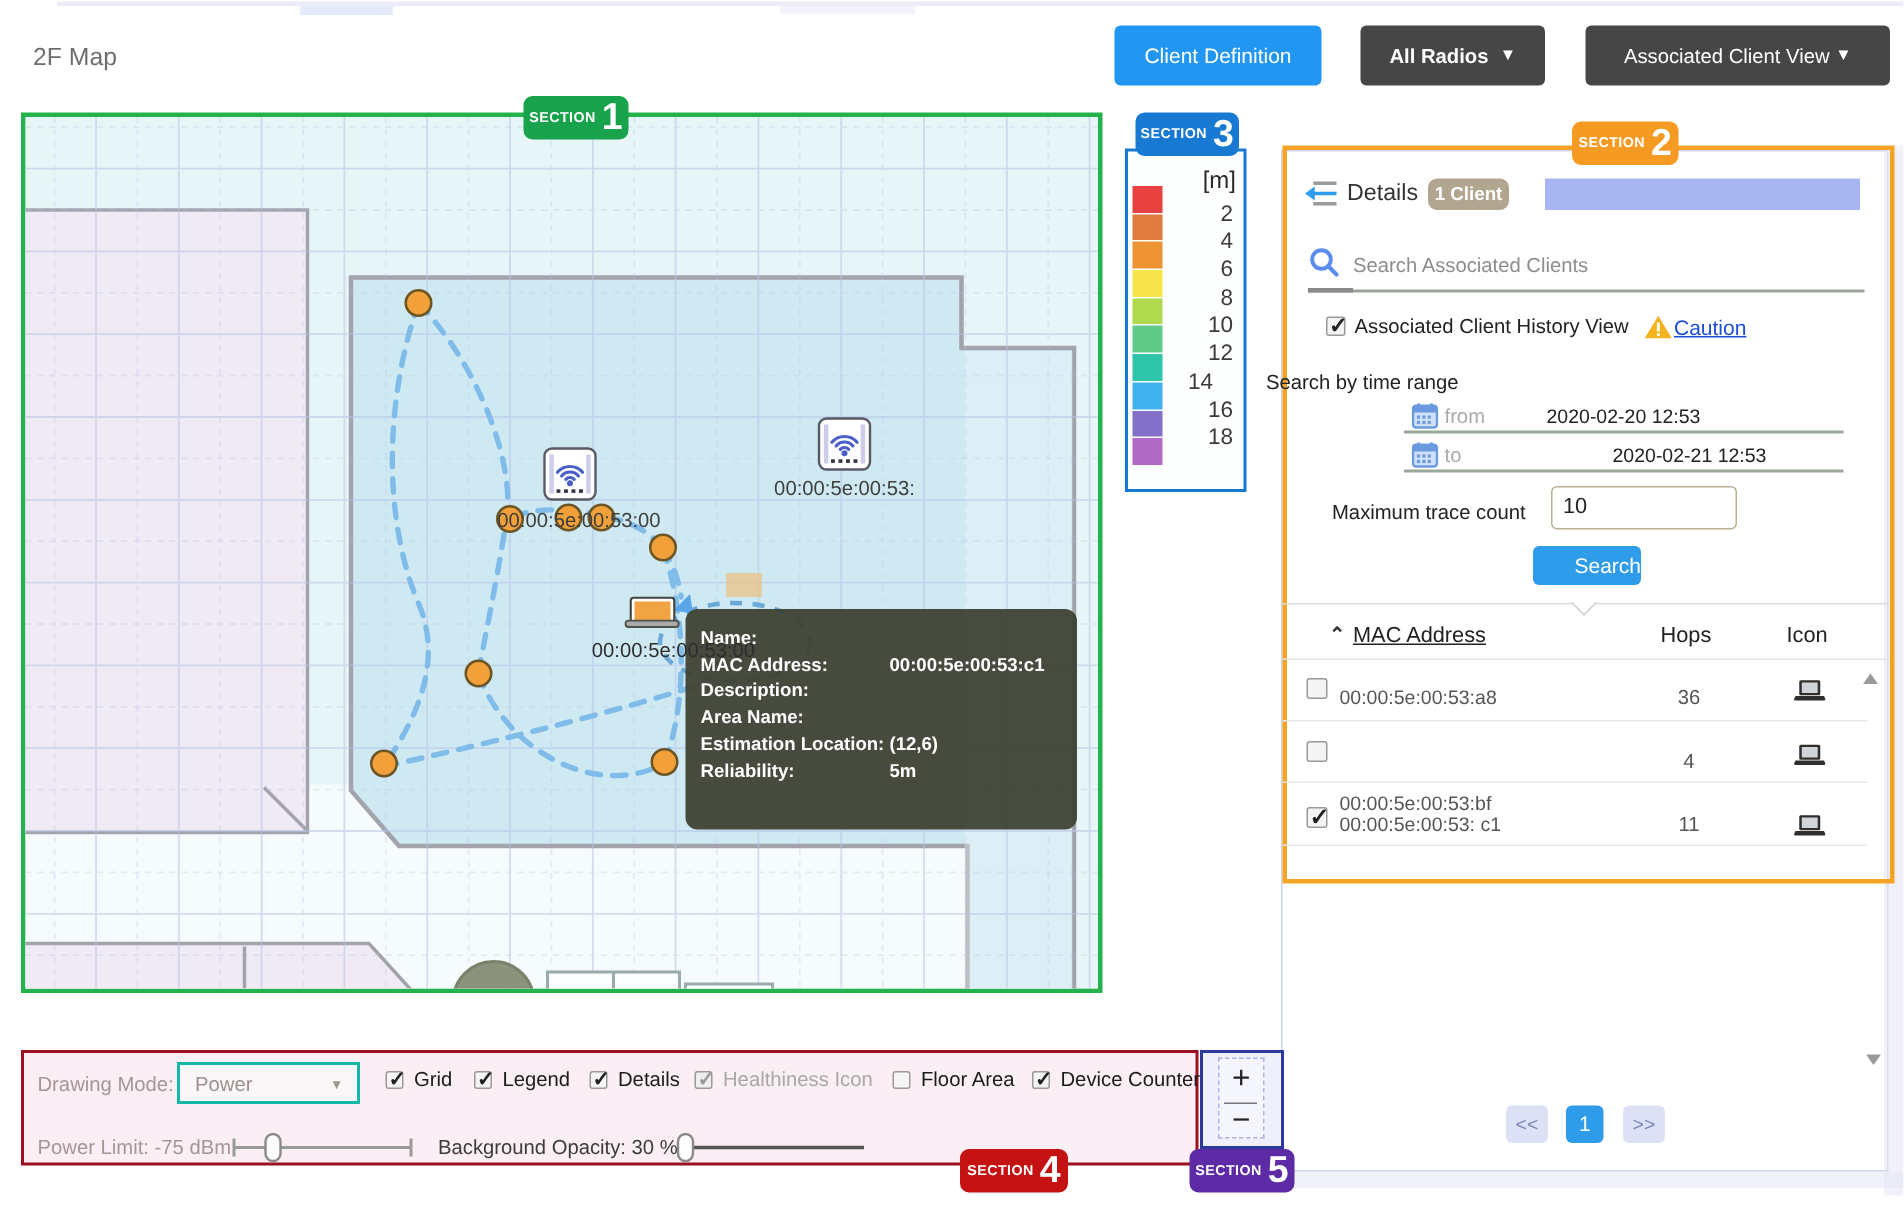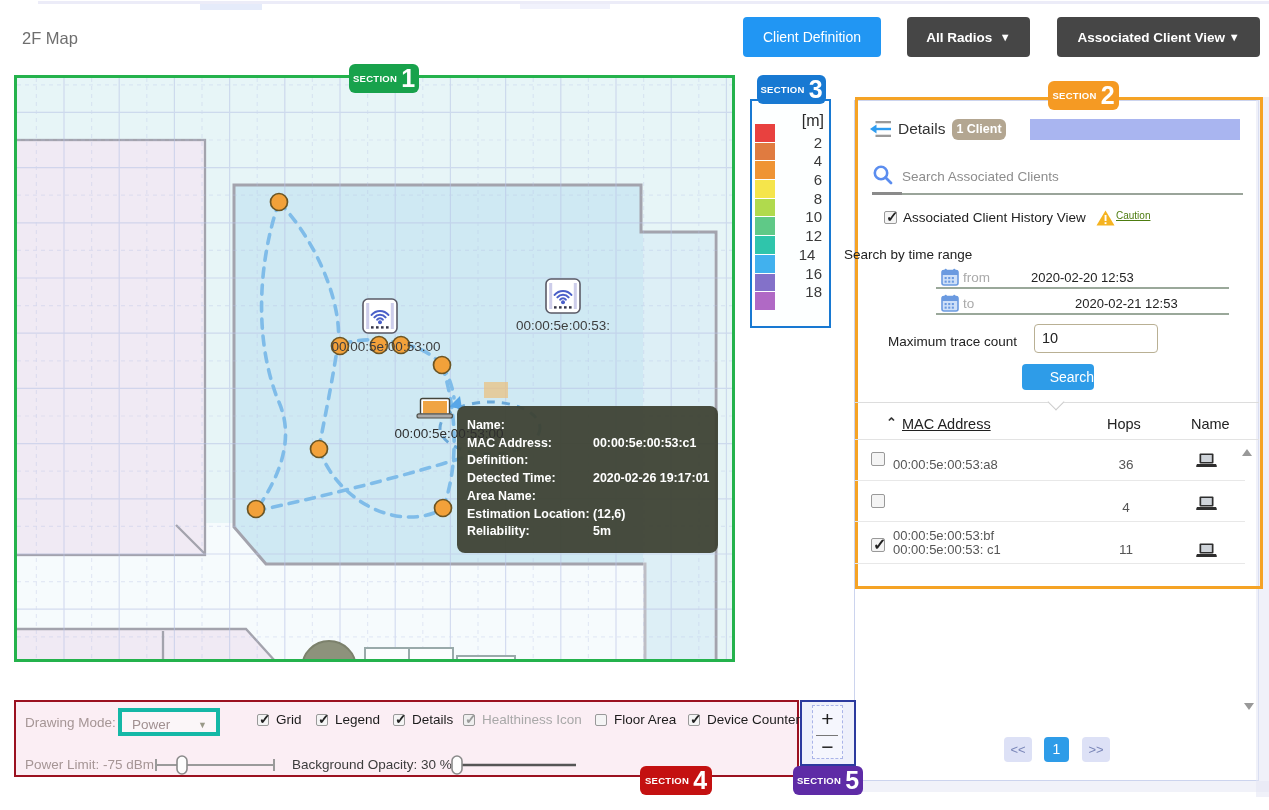--- a/index.html
+++ b/index.html
@@ -12,21 +12,21 @@
 .btn{position:absolute;height:40px;border-radius:4px;color:#fff;
  font-size:14px;display:flex;align-items:center;justify-content:center}
 </style></head>
 <body>
 <div class="abs" style="left:38px;top:1px;width:1231px;height:2.5px;background:#dcdcf2;opacity:.55"></div>
 <div class="abs" style="left:200px;top:4px;width:62px;height:6px;background:#ccd8f6;opacity:.5"></div>
 <div class="abs" style="left:520px;top:4px;width:90px;height:5px;background:#dfe3f8;opacity:.45"></div>
 <div class="abs" style="left:22px;top:29px;font-size:16.5px;color:#6e6e6e">2F Map</div>
 <div class="btn" style="left:743px;top:17px;width:138px;background:#2196f3">Client Definition</div>
 <div class="btn" style="left:907px;top:17px;width:123px;background:#464646;font-weight:bold;font-size:13.5px">All Radios&nbsp;&nbsp;<span style="font-size:11px">▼</span></div>
-<div class="btn" style="left:1057px;top:17px;width:203px;background:#464646;font-weight:bold;font-size:13.5px">Associated Client View&nbsp;<span style="font-size:11px">▼</span></div>
+<div class="btn" style="left:1057px;top:17px;width:203px;background:#464646;font-weight:normal;font-size:13.5px">Associated Client View&nbsp;<span style="font-size:11px">▼</span></div>
 <div class="abs" style="left:14px;top:75px;width:715px;height:581px;border:3px solid #24b24c">
     <svg width="715" height="581" viewBox="0 0 715 581" style="display:block">
 <rect x="0" y="0" width="715" height="581" fill="#e7f5f7"></rect>
 <rect x="0" y="445" width="632" height="136" fill="#f6fbfd"></rect>
 <rect x="-4" y="62" width="192" height="415" fill="#f0eaf4" stroke="#a3a3ad" stroke-width="2.3"></rect>
 <path d="M159 447 L188 476" stroke="#a3a3ad" stroke-width="2.3" fill="none"></path>
 <path d="M-4 551 L229 551 L258 583 L-4 583 Z" fill="#f0eaf4" stroke="#a3a3ad" stroke-width="2.3"></path>
 <path d="M217 107 L624 107 L624 154 L699 154 L699 584 L628 584 L628 486 L249 486 L217 449 Z" fill="#cfe9f3" stroke="#a3a3ad" stroke-width="3"></path>
 <rect x="626" y="156" width="72" height="427" fill="#ffffff" opacity="0.3"></rect>
 <g stroke="#b9c3e6" stroke-width="1.2" opacity="0.55">
@@ -150,22 +150,21 @@
 <g font-family="Liberation Sans, sans-serif" font-size="13.5" fill="#3e3e3e">
 <text x="369" y="273" text-anchor="middle">00:00:5e:00:53:00</text>
 <text x="546" y="252" text-anchor="middle">00:00:5e:00:53:</text>
 </g>
 </svg>
   </div>
 <div class="abs" style="left:457px;top:406px;width:261px;height:147px;background:rgba(62,66,52,0.95);
  border-radius:8px;z-index:20;color:#fff;font-size:12.4px;font-weight:bold;line-height:17.7px;padding:11px 0 0 10px;box-sizing:border-box">
     <div style="position:relative;white-space:nowrap"><span>Name:</span><span style="position:absolute;left:126px"></span></div>
     <div style="position:relative;white-space:nowrap"><span>MAC Address:</span><span style="position:absolute;left:126px">00:00:5e:00:53:c1</span></div>
-    <div style="position:relative;white-space:nowrap"><span>Definition:</span><span style="position:absolute;left:126px"></span></div>
-    <div style="position:relative;white-space:nowrap"><span>Detected Time:</span><span style="position:absolute;left:126px">2020-02-26 19:17:01</span></div>
+    <div style="position:relative;white-space:nowrap"><span>Description:</span><span style="position:absolute;left:126px"></span></div>
     <div style="position:relative;white-space:nowrap"><span>Area Name:</span><span style="position:absolute;left:126px"></span></div>
     <div style="position:relative;white-space:nowrap"><span>Estimation Location:</span><span style="position:absolute;left:126px">(12,6)</span></div>
     <div style="position:relative;white-space:nowrap"><span>Reliability:</span><span style="position:absolute;left:126px">5m</span></div>
   </div>
 <div class="abs" style="left:394px;top:426px;width:110px;text-align:center;font-size:13.5px;color:#2e2e2e;z-index:22">00:00:5e:00:53:00</div>
 <div style="position:absolute;left:750px;top:99px;width:81px;height:229px;border:2.5px solid #1879d2;background:#fdffff;box-sizing:border-box">
     <div style="position:absolute;right:5px;top:11px;font-size:16px;color:#2a2a2a">[m]</div>
     <div style="position:absolute;left:3px;top:22.9px;width:20px;height:17.8px;background:#e8413f"></div>
     <div style="position:absolute;left:3px;top:41.6px;width:20px;height:17.8px;background:#e07b40"></div>
     <div style="position:absolute;left:3px;top:60.3px;width:20px;height:17.8px;background:#ef9434"></div>
@@ -175,21 +174,21 @@
     <div style="position:absolute;left:3px;top:135.1px;width:20px;height:17.8px;background:#2fc5ab"></div>
     <div style="position:absolute;left:3px;top:153.8px;width:20px;height:17.8px;background:#41b1ee"></div>
     <div style="position:absolute;left:3px;top:172.5px;width:20px;height:17.8px;background:#8371c9"></div>
     <div style="position:absolute;left:3px;top:191.2px;width:20px;height:17.8px;background:#b069c5"></div>
     <div style="position:absolute;right:7px;top:32.6px;width:30px;height:18px;line-height:18px;text-align:right;font-size:15px;color:#3a3a3a">2</div>
     <div style="position:absolute;right:7px;top:51.3px;width:30px;height:18px;line-height:18px;text-align:right;font-size:15px;color:#3a3a3a">4</div>
     <div style="position:absolute;right:7px;top:70.0px;width:30px;height:18px;line-height:18px;text-align:right;font-size:15px;color:#3a3a3a">6</div>
     <div style="position:absolute;right:7px;top:88.7px;width:30px;height:18px;line-height:18px;text-align:right;font-size:15px;color:#3a3a3a">8</div>
     <div style="position:absolute;right:7px;top:107.4px;width:30px;height:18px;line-height:18px;text-align:right;font-size:15px;color:#3a3a3a">10</div>
     <div style="position:absolute;right:7px;top:126.1px;width:30px;height:18px;line-height:18px;text-align:right;font-size:15px;color:#3a3a3a">12</div>
-    <div style="position:absolute;right:7px;top:144.8px;width:30px;height:18px;line-height:18px;text-align:center;font-size:15px;color:#3a3a3a">14</div>
+    <div style="position:absolute;right:7px;top:144.8px;width:30px;height:18px;line-height:18px;text-align:left;font-size:15px;color:#3a3a3a">14</div>
     <div style="position:absolute;right:7px;top:163.5px;width:30px;height:18px;line-height:18px;text-align:right;font-size:15px;color:#3a3a3a">16</div>
     <div style="position:absolute;right:7px;top:182.2px;width:30px;height:18px;line-height:18px;text-align:right;font-size:15px;color:#3a3a3a">18</div>
   </div>
 <div class="abs" style="left:854px;top:100px;width:405px;height:681px;border:1px solid #ccd4ee;background:#fff;box-sizing:border-box"></div>
 <div class="abs" style="left:855px;top:97px;width:408px;height:492px;border:3px solid #f5a325;box-sizing:border-box;z-index:5"></div>
 <svg class="abs" style="left:869px;top:119px;z-index:6" width="23" height="20" viewBox="0 0 23 20">
 <rect x="6.5" y="2" width="15.5" height="2.3" fill="#9a9a9a"></rect>
 <rect x="6.5" y="15.7" width="15.5" height="2.3" fill="#9a9a9a"></rect>
 <line x1="5" y1="10" x2="22" y2="10" stroke="#2e9cf0" stroke-width="2.4"></line>
 <path d="M7.5 5.4 L1 10 L7.5 14.6 Z" fill="#2e9cf0"></path>
@@ -206,21 +205,21 @@
 <div class="abs" style="left:872px;top:192px;width:30px;height:3px;background:#8a8a8a;z-index:6"></div>
 <div style="position:absolute;left:884px;top:211px;width:13px;height:13px;background:#f4f4f4;border:1px solid #999;border-radius:2px;box-sizing:border-box;z-index:6">
     <span style="position:absolute;left:1px;top:-4px;font-size:15px;font-weight:bold;color:#222">✓</span>
   </div>
 <div class="abs" style="left:903px;top:210px;font-size:13.5px;color:#222;z-index:6">Associated Client History View</div>
 <svg class="abs" style="left:1096px;top:210px;z-index:6" width="19" height="16" viewBox="0 0 19 16">
 <path d="M9.5 0.5 L18.5 15.5 L0.5 15.5 Z" fill="#f5b320"></path>
 <rect x="8.6" y="5" width="1.9" height="6" fill="#fff"></rect>
     <rect x="8.6" y="12.2" width="1.9" height="1.9" fill="#fff"></rect>
 </svg>
-<div class="abs" style="left:1116px;top:210px;font-size:10px;color:#4d7c0f;text-decoration:underline;z-index:6">Caution</div>
+<div class="abs" style="left:1116px;top:210px;font-size:14px;color:#1d4ed8;text-decoration:underline;z-index:6">Caution</div>
 <div class="abs" style="left:844px;top:247px;font-size:13.5px;color:#222;z-index:6">Search by time range</div>
 <svg style="position:absolute;left:941px;top:268px" width="18" height="18" viewBox="0 0 18 18">
     <rect x="1" y="2.5" width="16" height="14.5" rx="2" fill="#cfe0f8" stroke="#6b9ae0" stroke-width="1.6"></rect>
     <rect x="1" y="2.5" width="16" height="4.5" fill="#6b9ae0"></rect>
     <rect x="3.6" y="0.8" width="2.2" height="3.4" rx="1" fill="#6b9ae0"></rect>
     <rect x="12.2" y="0.8" width="2.2" height="3.4" rx="1" fill="#6b9ae0"></rect>
     <g fill="#6b9ae0">
       <rect x="3.6" y="9" width="2.1" height="2.1"></rect>
       <rect x="7.2" y="9" width="2.1" height="2.1"></rect>
       <rect x="10.8" y="9" width="2.1" height="2.1"></rect>
@@ -250,21 +249,21 @@
 <div class="abs" style="left:1075px;top:296px;font-size:13px;color:#222;z-index:6">2020-02-21 12:53</div>
 <div class="abs" style="left:936px;top:312.5px;width:293px;height:2.5px;background:#9aa89a;z-index:6"></div>
 <div class="abs" style="left:888px;top:334px;font-size:13.5px;color:#222;z-index:6">Maximum trace count</div>
 <div class="abs" style="left:1034px;top:324px;width:124px;height:29px;border:1px solid #b9b094;border-radius:4px;box-sizing:border-box;z-index:6;font-size:14.5px;color:#222;line-height:27px;padding-left:7px">10</div>
 <div class="abs" style="left:1022px;top:364px;width:72px;height:26px;background:#2e9ce8;border-radius:4px;color:#fff;font-size:14px;text-align:right;line-height:26px;z-index:6">Search</div>
 <div class="abs" style="left:855px;top:402px;width:404px;height:1px;background:#ddd;z-index:6"></div>
 <div class="abs" style="left:1050px;top:396px;width:11px;height:11px;background:#fff;border-right:1px solid #ccc;border-bottom:1px solid #ccc;transform:rotate(45deg);z-index:7"></div>
 <div class="abs" style="left:886px;top:415px;font-size:13px;font-weight:bold;color:#333;z-index:6">⌃</div>
 <div class="abs" style="left:902px;top:416px;font-size:14.5px;color:#222;text-decoration:underline;z-index:6">MAC Address</div>
 <div class="abs" style="left:1107px;top:416px;font-size:14.5px;color:#222;z-index:6">Hops</div>
-<div class="abs" style="left:1191px;top:416px;font-size:14.5px;color:#222;z-index:6">Name</div>
+<div class="abs" style="left:1191px;top:416px;font-size:14.5px;color:#222;z-index:6">Icon</div>
 <div class="abs" style="left:855px;top:439px;width:404px;height:1px;background:#e3e3e3;z-index:6"></div>
 <div style="position:absolute;left:871px;top:452px;width:14px;height:14px;background:#f4f4f4;border:1px solid #999;border-radius:2px;box-sizing:border-box;z-index:6"></div>
 <div class="abs" style="left:893px;top:457px;font-size:13px;color:#555;z-index:6">00:00:5e:00:53:a8</div>
 <div class="abs" style="left:1112px;top:457px;width:28px;text-align:center;font-size:13.5px;color:#555;z-index:6">36</div>
 <svg style="position:absolute;left:1196px;top:453px" width="21" height="15" viewBox="0 0 21 15">
     <rect x="3.5" y="0.5" width="14" height="10" rx="1" fill="#2e2e2e"></rect>
     <rect x="5.2" y="2" width="10.6" height="7" fill="#cfd4da"></rect>
     <path d="M1 11 L20 11 L21 13.2 Q21 14 20 14 L1 14 Q0 14 0 13.2 Z" fill="#2e2e2e"></path>
   </svg>
 <div style="position:absolute;left:871px;top:494px;width:14px;height:14px;background:#f4f4f4;border:1px solid #999;border-radius:2px;box-sizing:border-box;z-index:6"></div>
@@ -290,21 +289,21 @@
 <div class="abs" style="left:855px;top:563px;width:390px;height:1px;background:#e8e8e8;z-index:6"></div>
 <div class="abs" style="left:1242px;top:449px;width:0;height:0;border-left:5px solid transparent;border-right:5px solid transparent;border-bottom:7px solid #999;z-index:6"></div>
 <div class="abs" style="left:1244px;top:703px;width:0;height:0;border-left:5px solid transparent;border-right:5px solid transparent;border-top:7px solid #999;z-index:6"></div>
 <div class="abs" style="left:1004px;top:737px;width:28px;height:25px;background:#dde1f6;border-radius:4px;color:#7a86b8;font-size:13px;text-align:center;line-height:25px;z-index:6">&lt;&lt;</div>
 <div class="abs" style="left:1044px;top:737px;width:25px;height:25px;background:#2e9ce8;border-radius:4px;color:#fff;font-size:14px;text-align:center;line-height:25px;z-index:6">1</div>
 <div class="abs" style="left:1082px;top:737px;width:28px;height:25px;background:#dde1f6;border-radius:4px;color:#7a86b8;font-size:13px;text-align:center;line-height:25px;z-index:6">&gt;&gt;</div>
 <div class="abs" style="left:1256px;top:97px;width:13px;height:700px;background:#e3e5f4;opacity:.55"></div>
 <div class="abs" style="left:856px;top:781px;width:413px;height:11px;background:#e3e5f4;opacity:.5"></div>
 <div class="abs" style="left:14px;top:700px;width:785px;height:77px;border:2.5px solid #9b1120;background:#fbeef4;box-sizing:border-box;z-index:4"></div>
 <div class="abs" style="left:25px;top:715px;font-size:13.5px;color:#a59595;z-index:6">Drawing Mode:</div>
-<div class="abs" style="left:118px;top:708px;width:102px;height:28px;border:4px solid #14b8a6;background:#fbf6f8;box-sizing:border-box;z-index:6;font-size:13.5px;color:#a09090;line-height:26px;padding-left:10px">Power<span style="position:absolute;right:9px;top:0;font-size:9px;color:#998">▼</span></div>
+<div class="abs" style="left:118px;top:708px;width:122px;height:28px;border:2px solid #14b8a6;background:#fbf6f8;box-sizing:border-box;z-index:6;font-size:13.5px;color:#a09090;line-height:26px;padding-left:10px">Power<span style="position:absolute;right:9px;top:0;font-size:9px;color:#998">▼</span></div>
 <div style="position:absolute;left:257px;top:714px;width:12px;height:12px;background:#f4f4f4;border:1px solid #999;border-radius:2px;box-sizing:border-box;z-index:6">
     <span style="position:absolute;left:1px;top:-4px;font-size:14px;font-weight:bold;color:#222">✓</span>
   </div>
 <div class="abs" style="left:276px;top:712px;font-size:13.5px;color:#1c1c1c;z-index:6">Grid</div>
 <div style="position:absolute;left:316px;top:714px;width:12px;height:12px;background:#f4f4f4;border:1px solid #999;border-radius:2px;box-sizing:border-box;z-index:6">
     <span style="position:absolute;left:1px;top:-4px;font-size:14px;font-weight:bold;color:#222">✓</span>
   </div>
 <div class="abs" style="left:335px;top:712px;font-size:13.5px;color:#1c1c1c;z-index:6">Legend</div>
 <div style="position:absolute;left:393px;top:714px;width:12px;height:12px;background:#f4f4f4;border:1px solid #999;border-radius:2px;box-sizing:border-box;z-index:6">
     <span style="position:absolute;left:1px;top:-4px;font-size:14px;font-weight:bold;color:#222">✓</span>

